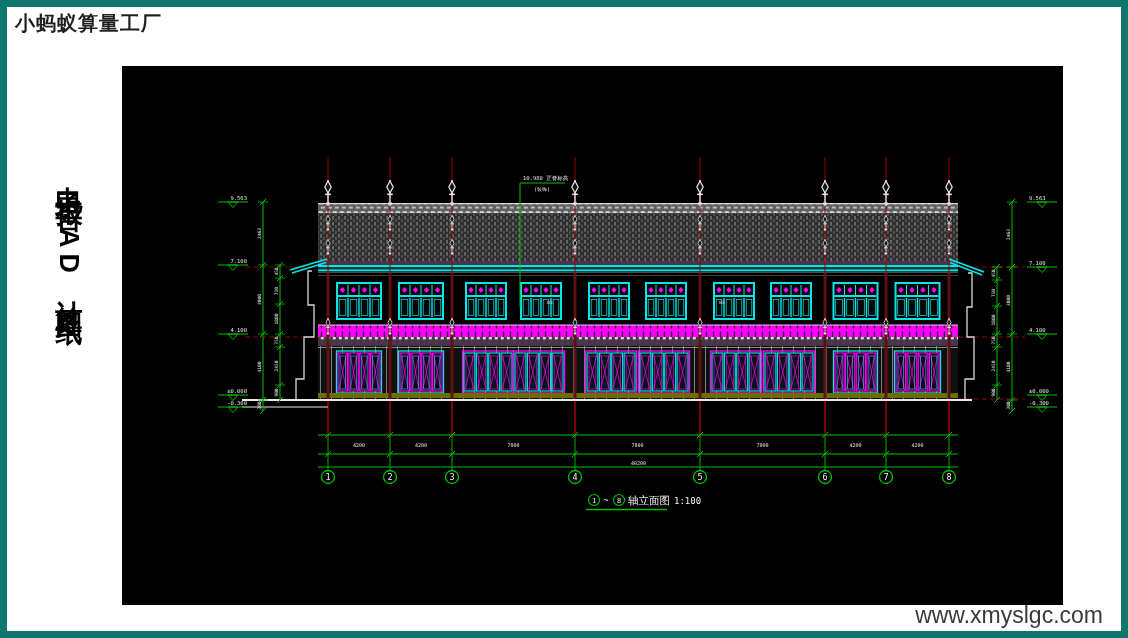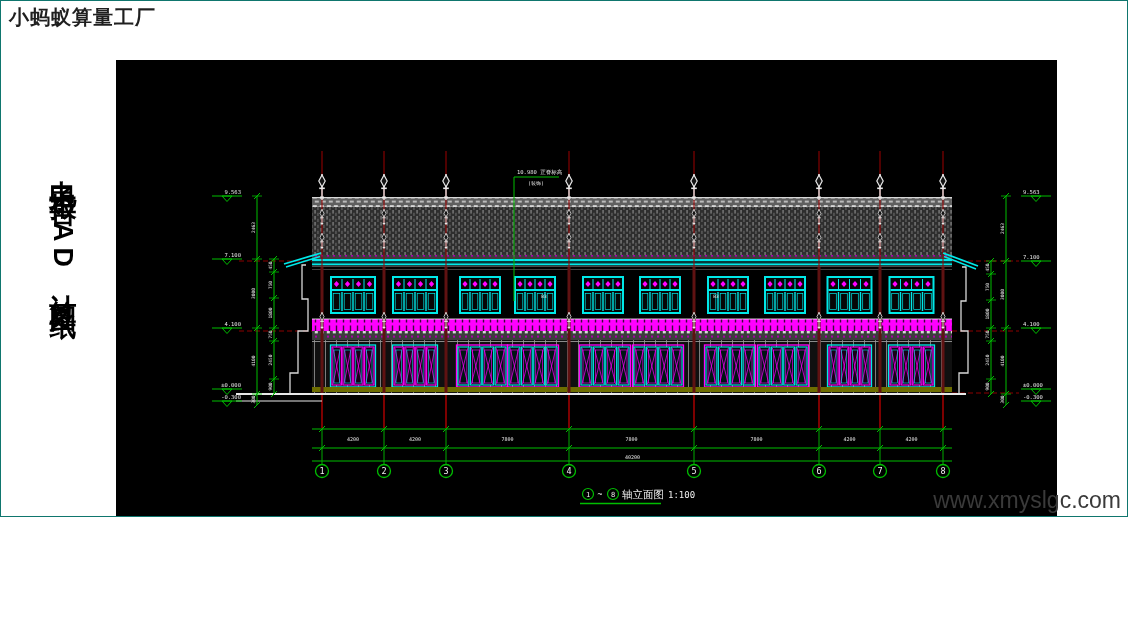--- a/index.html
+++ b/index.html
@@ -1,27 +1,27 @@
 <!DOCTYPE html>
 <html><head>
 <meta charset="utf-8">
 <style>
   html,body{margin:0;padding:0;background:#fff;}
-  .slide{position:relative;width:1128px;height:517px;background:#ffffff;
-         border:1px solid #0f766e;box-sizing:border-box;overflow:hidden;
+  .slide{position:relative;width:1128px;height:638px;background:#ffffff;
+         border:7px solid #0f766e;box-sizing:border-box;overflow:hidden;
          font-family:"Liberation Sans",sans-serif;}
   .brand{position:absolute;left:8px;top:3px;font-size:20px;font-weight:700;
          color:#1f1f1f;letter-spacing:1px;}
   .side-title{position:absolute;left:48px;top:158px;writing-mode:vertical-rl;
          text-orientation:mixed;font-size:27px;font-weight:700;color:#000;
          letter-spacing:6px;line-height:1;}
   .canvas{position:absolute;left:115px;top:59px;width:941px;height:539px;
          background:#000;}
   .canvas svg{display:block;}
-  .site{position:absolute;right:6px;bottom:2px;font-size:23px;color:#3a3a3a;}
+  .site{position:absolute;right:18px;bottom:2px;font-size:23px;color:#3a3a3a;}
 </style>
 </head>
 <body>
 
 <div class="slide">
   <div class="brand">小蚂蚁算量工厂</div>
   <div class="side-title">电子报告 CAD计算图纸</div>
   <div class="canvas" id="cad">
       <svg width="941" height="539" viewBox="0 0 941 539">
         <defs>

